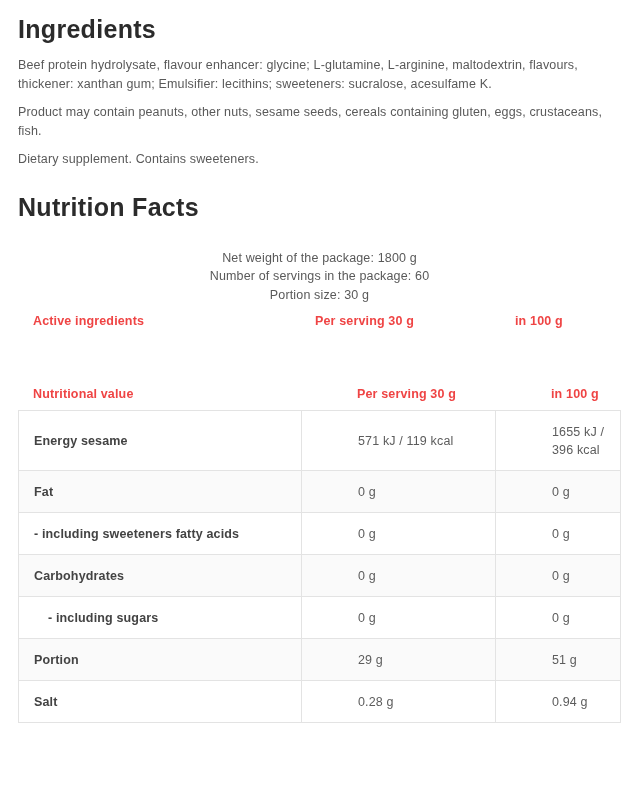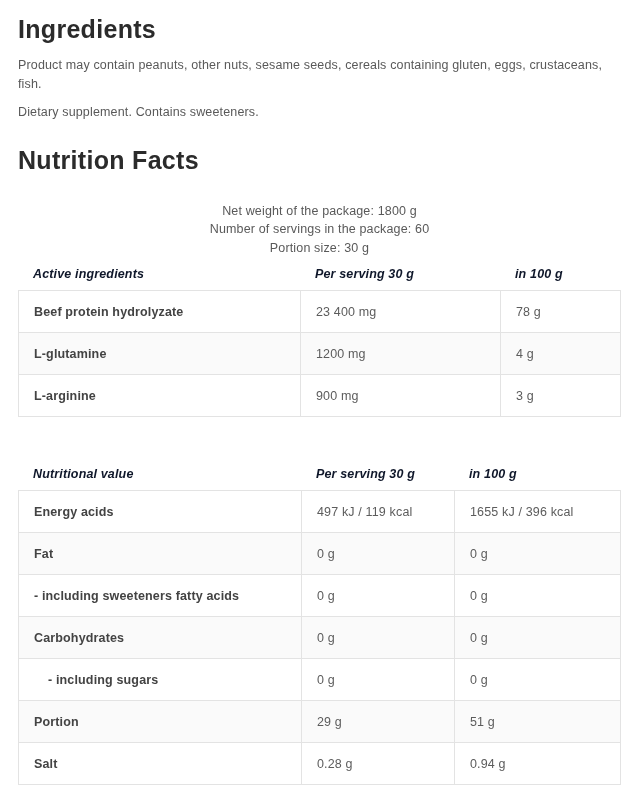--- a/index.html
+++ b/index.html
@@ -34,28 +34,27 @@
     line-height: 18.5px;
     color: #595959;
     text-align: center;
   }
 
   .tbl { width: 603px; margin-top: 8px; font-size: 12.5px; }
   .tbl-2 { margin-top: 48px; }
 
   .t-head, .t-row { display: grid; }
   .cols-a { grid-template-columns: 282px 200px 1fr; }
-  .cols-b { grid-template-columns: 283px 153px 1fr; }
+  .cols-b { grid-template-columns: 283px 153px 1fr; gap: 41px; }
 
   .t-head .h-cell {
     padding: 0 15px 7px 15px;
     font-weight: 700;
-    color: #0f172a;
+    color: #ef4444;
     line-height: 18px;
-    font-style: italic;
   }
 
   .t-body { border: 1px solid #e3e3e3; }
   .t-row { border-bottom: 1px solid #e3e3e3; background: #ffffff; }
   .t-row:last-child { border-bottom: none; }
   .t-body .t-row:nth-child(even) { background: #fafafa; }
 
   .cell {
     padding: 11.5px 15px;
     line-height: 18px;
@@ -67,64 +66,48 @@
   .cell-label.indent { padding-left: 29px; text-align: right; }
   .cell-value { font-weight: 400; color: #5c5c5c; }
 </style>
 </head>
 <body>
 
 <div class="page">
 
   <h2 class="sec-title">Ingredients</h2>
 
+  <p class="body-text">Beef protein hydrolysate, flavour enhancer: glycine; L-glutamine, L-arginine, maltodextrin, flavours, thickener: xanthan gum; Emulsifier: lecithins; sweeteners: sucralose, acesulfame K.</p>
   <p class="body-text">Product may contain peanuts, other nuts, sesame seeds, cereals containing gluten, eggs, crustaceans, fish.</p>
   <p class="body-text">Dietary supplement. Contains sweeteners.</p>
 
   <h2 class="sec-title nutrition">Nutrition Facts</h2>
 
   <div class="meta-line">Net weight of the package: 1800 g</div>
   <div class="meta-line">Number of servings in the package: 60</div>
   <div class="meta-line">Portion size: 30 g</div>
 
   <div class="tbl tbl-1">
     <div class="t-head cols-a">
       <div class="h-cell">Active ingredients</div>
       <div class="h-cell">Per serving 30 g</div>
       <div class="h-cell">in 100 g</div>
     </div>
-    <div class="t-body">
-      <div class="t-row cols-a">
-        <div class="cell cell-label">Beef protein hydrolyzate</div>
-        <div class="cell cell-value">23 400 mg</div>
-        <div class="cell cell-value">78 g</div>
-      </div>
-      <div class="t-row cols-a">
-        <div class="cell cell-label">L-glutamine</div>
-        <div class="cell cell-value">1200 mg</div>
-        <div class="cell cell-value">4 g</div>
-      </div>
-      <div class="t-row cols-a">
-        <div class="cell cell-label">L-arginine</div>
-        <div class="cell cell-value">900 mg</div>
-        <div class="cell cell-value">3 g</div>
-      </div>
-    </div>
   </div>
 
   <div class="tbl tbl-2">
     <div class="t-head cols-b">
       <div class="h-cell">Nutritional value</div>
       <div class="h-cell">Per serving 30 g</div>
       <div class="h-cell">in 100 g</div>
     </div>
     <div class="t-body">
       <div class="t-row cols-b">
-        <div class="cell cell-label">Energy acids</div>
-        <div class="cell cell-value">497 kJ / 119 kcal</div>
+        <div class="cell cell-label">Energy sesame</div>
+        <div class="cell cell-value">571 kJ / 119 kcal</div>
         <div class="cell cell-value">1655 kJ / 396 kcal</div>
       </div>
       <div class="t-row cols-b">
         <div class="cell cell-label">Fat</div>
         <div class="cell cell-value">0 g</div>
         <div class="cell cell-value">0 g</div>
       </div>
       <div class="t-row cols-b">
         <div class="cell cell-label">- including sweeteners fatty acids</div>
         <div class="cell cell-value">0 g</div>

